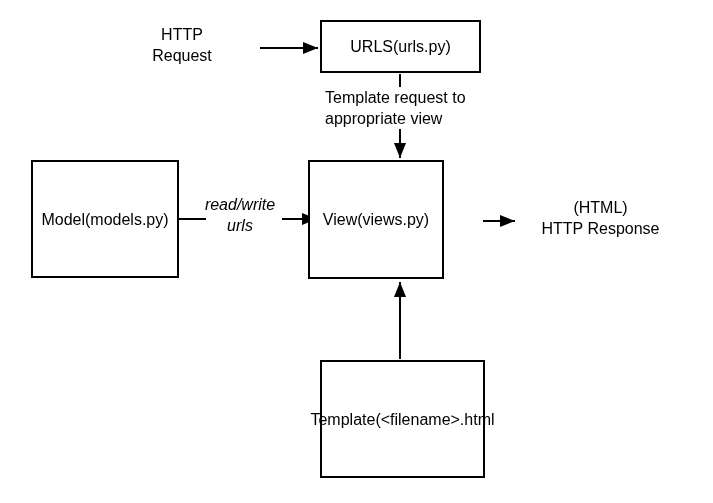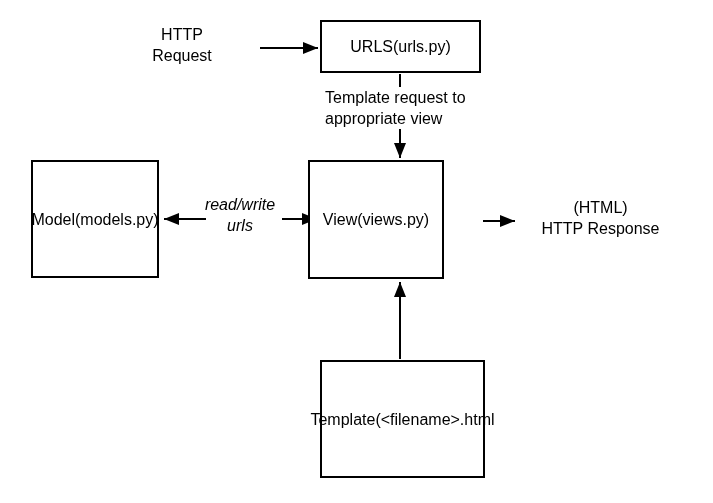--- a/index.html
+++ b/index.html
@@ -37,21 +37,21 @@
     box-sizing: border-box;
     border: 2px solid var(--stroke, #000000);
     background: var(--bg, #ffffff);
     display: flex;
     flex-direction: row;
     align-items: center;
     justify-content: center;
     text-align: center;
   }
   .box-urls     { left: 320px; top: 20px;  width: 161px; height: 53px; }
-  .box-model    { left: 31px;  top: 160px; width: 128px; height: 118px; }
+  .box-model    { left: 31px;  top: 160px; width: 148px; height: 118px; }
   .box-view     { left: 308px; top: 160px; width: 136px; height: 119px; }
   .box-template { left: 320px; top: 360px; width: 165px; height: 118px; }
   .label {
     position: absolute;
     text-align: center;
   }
   .label-http-request { left: 136px; top: 24px; width: 92px; }
   .label-forward {
     left: 325px; top: 87px; width: 162px;
     text-align: left;

